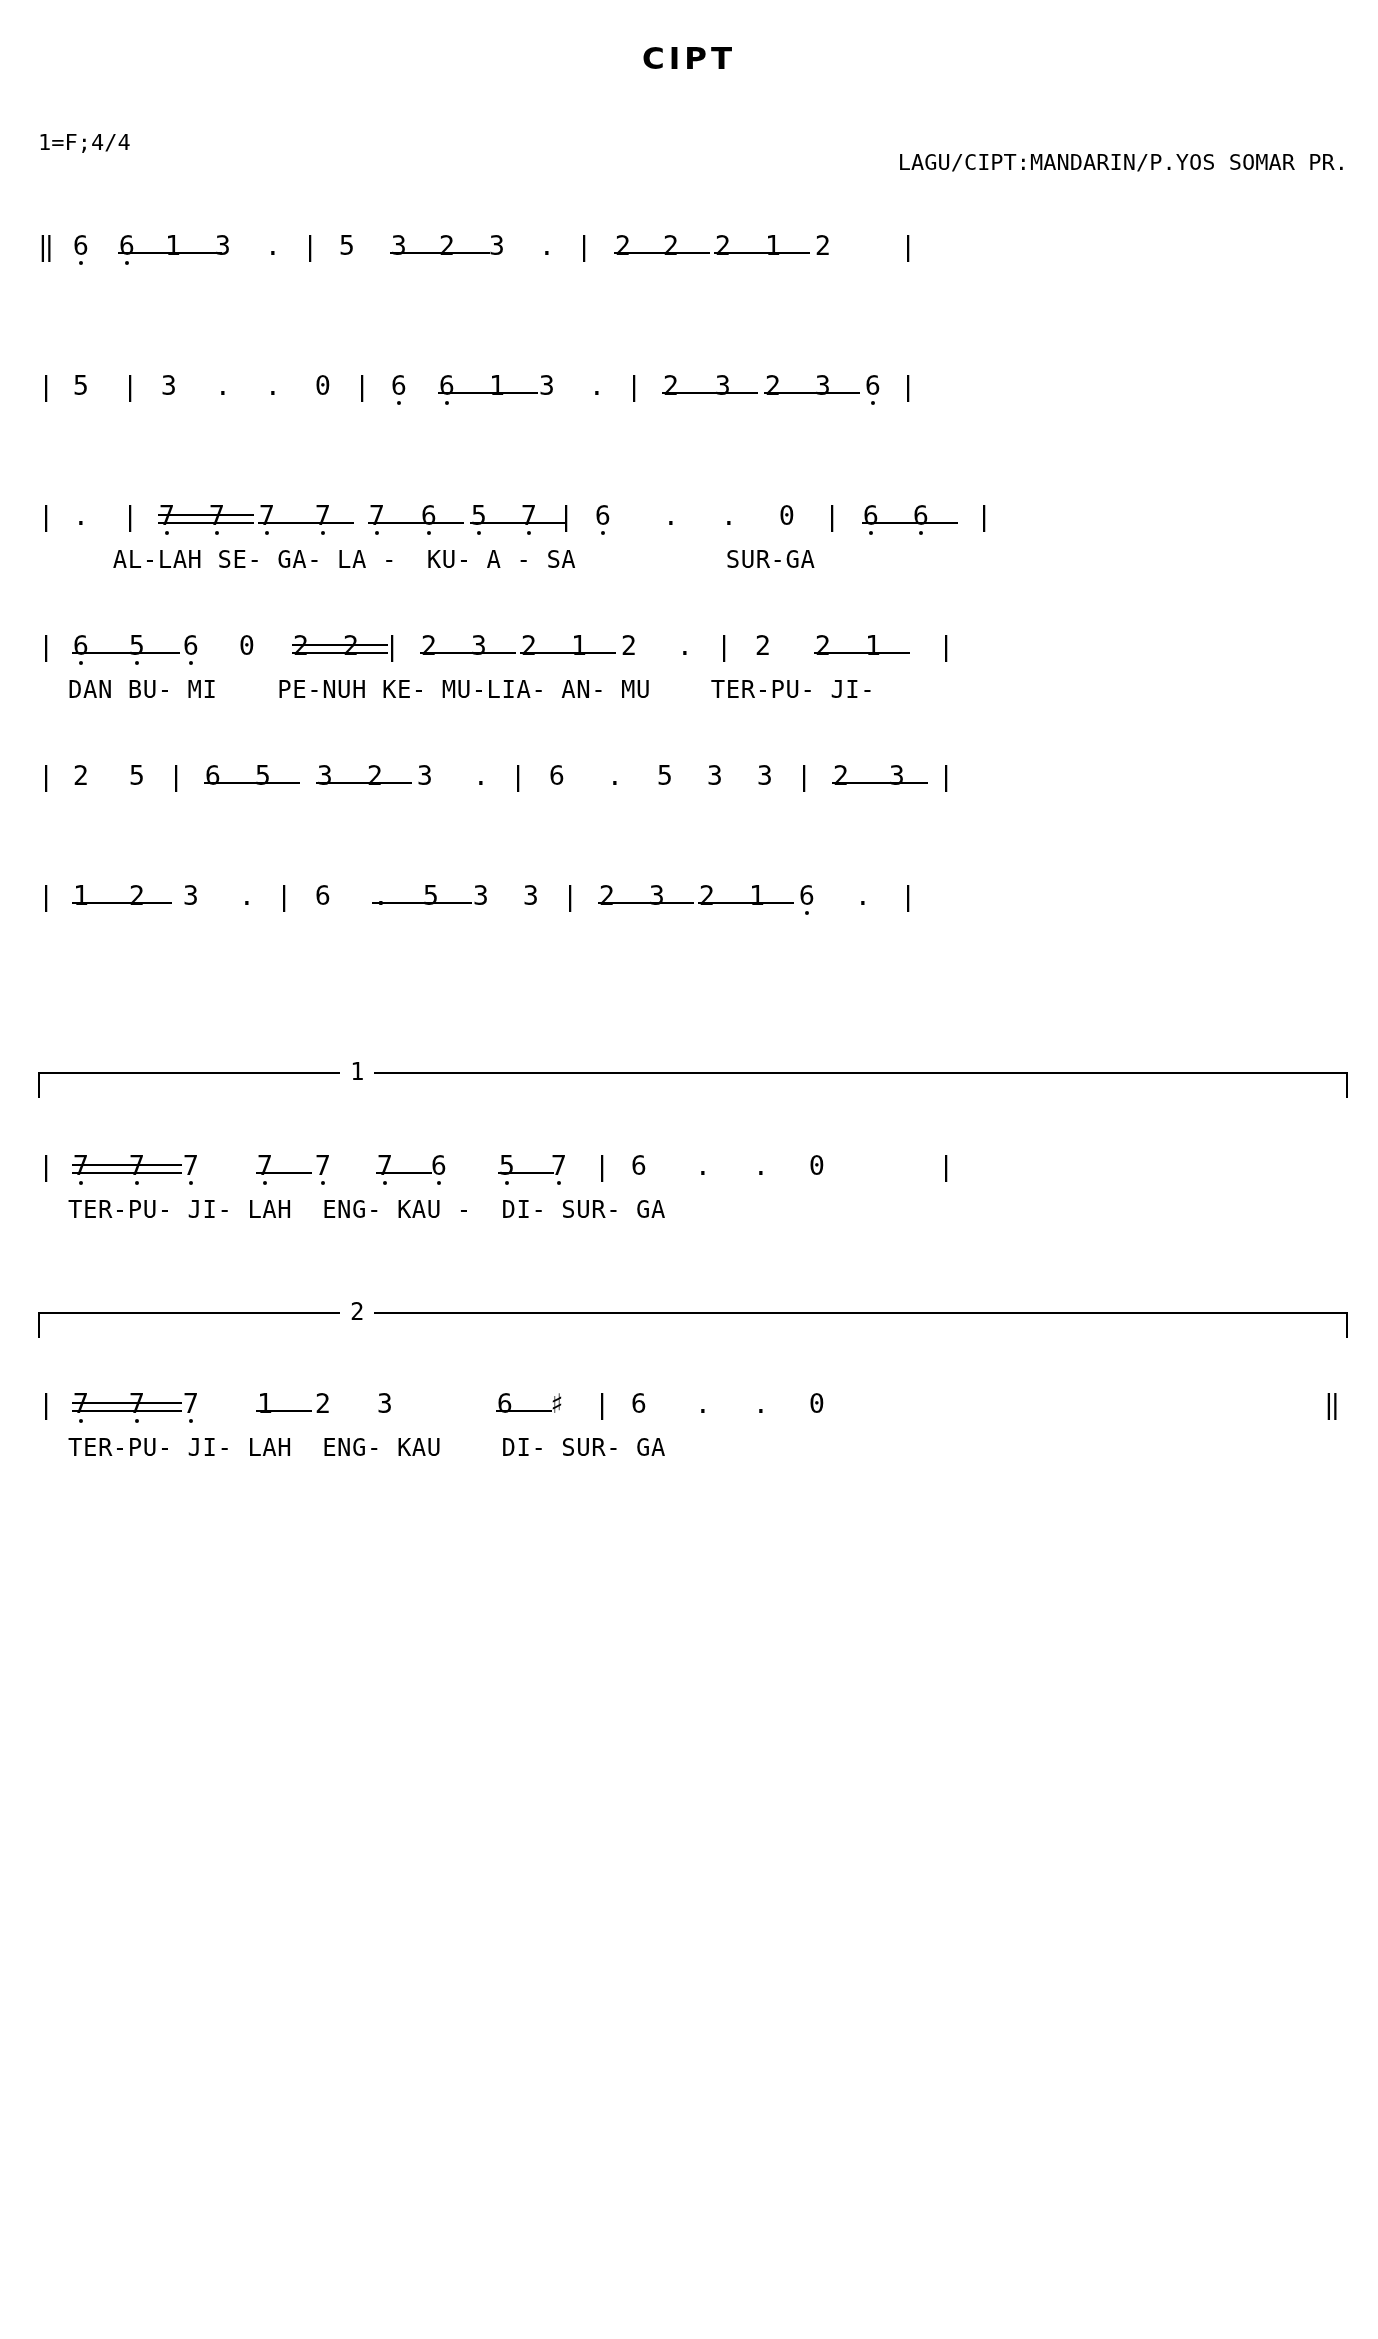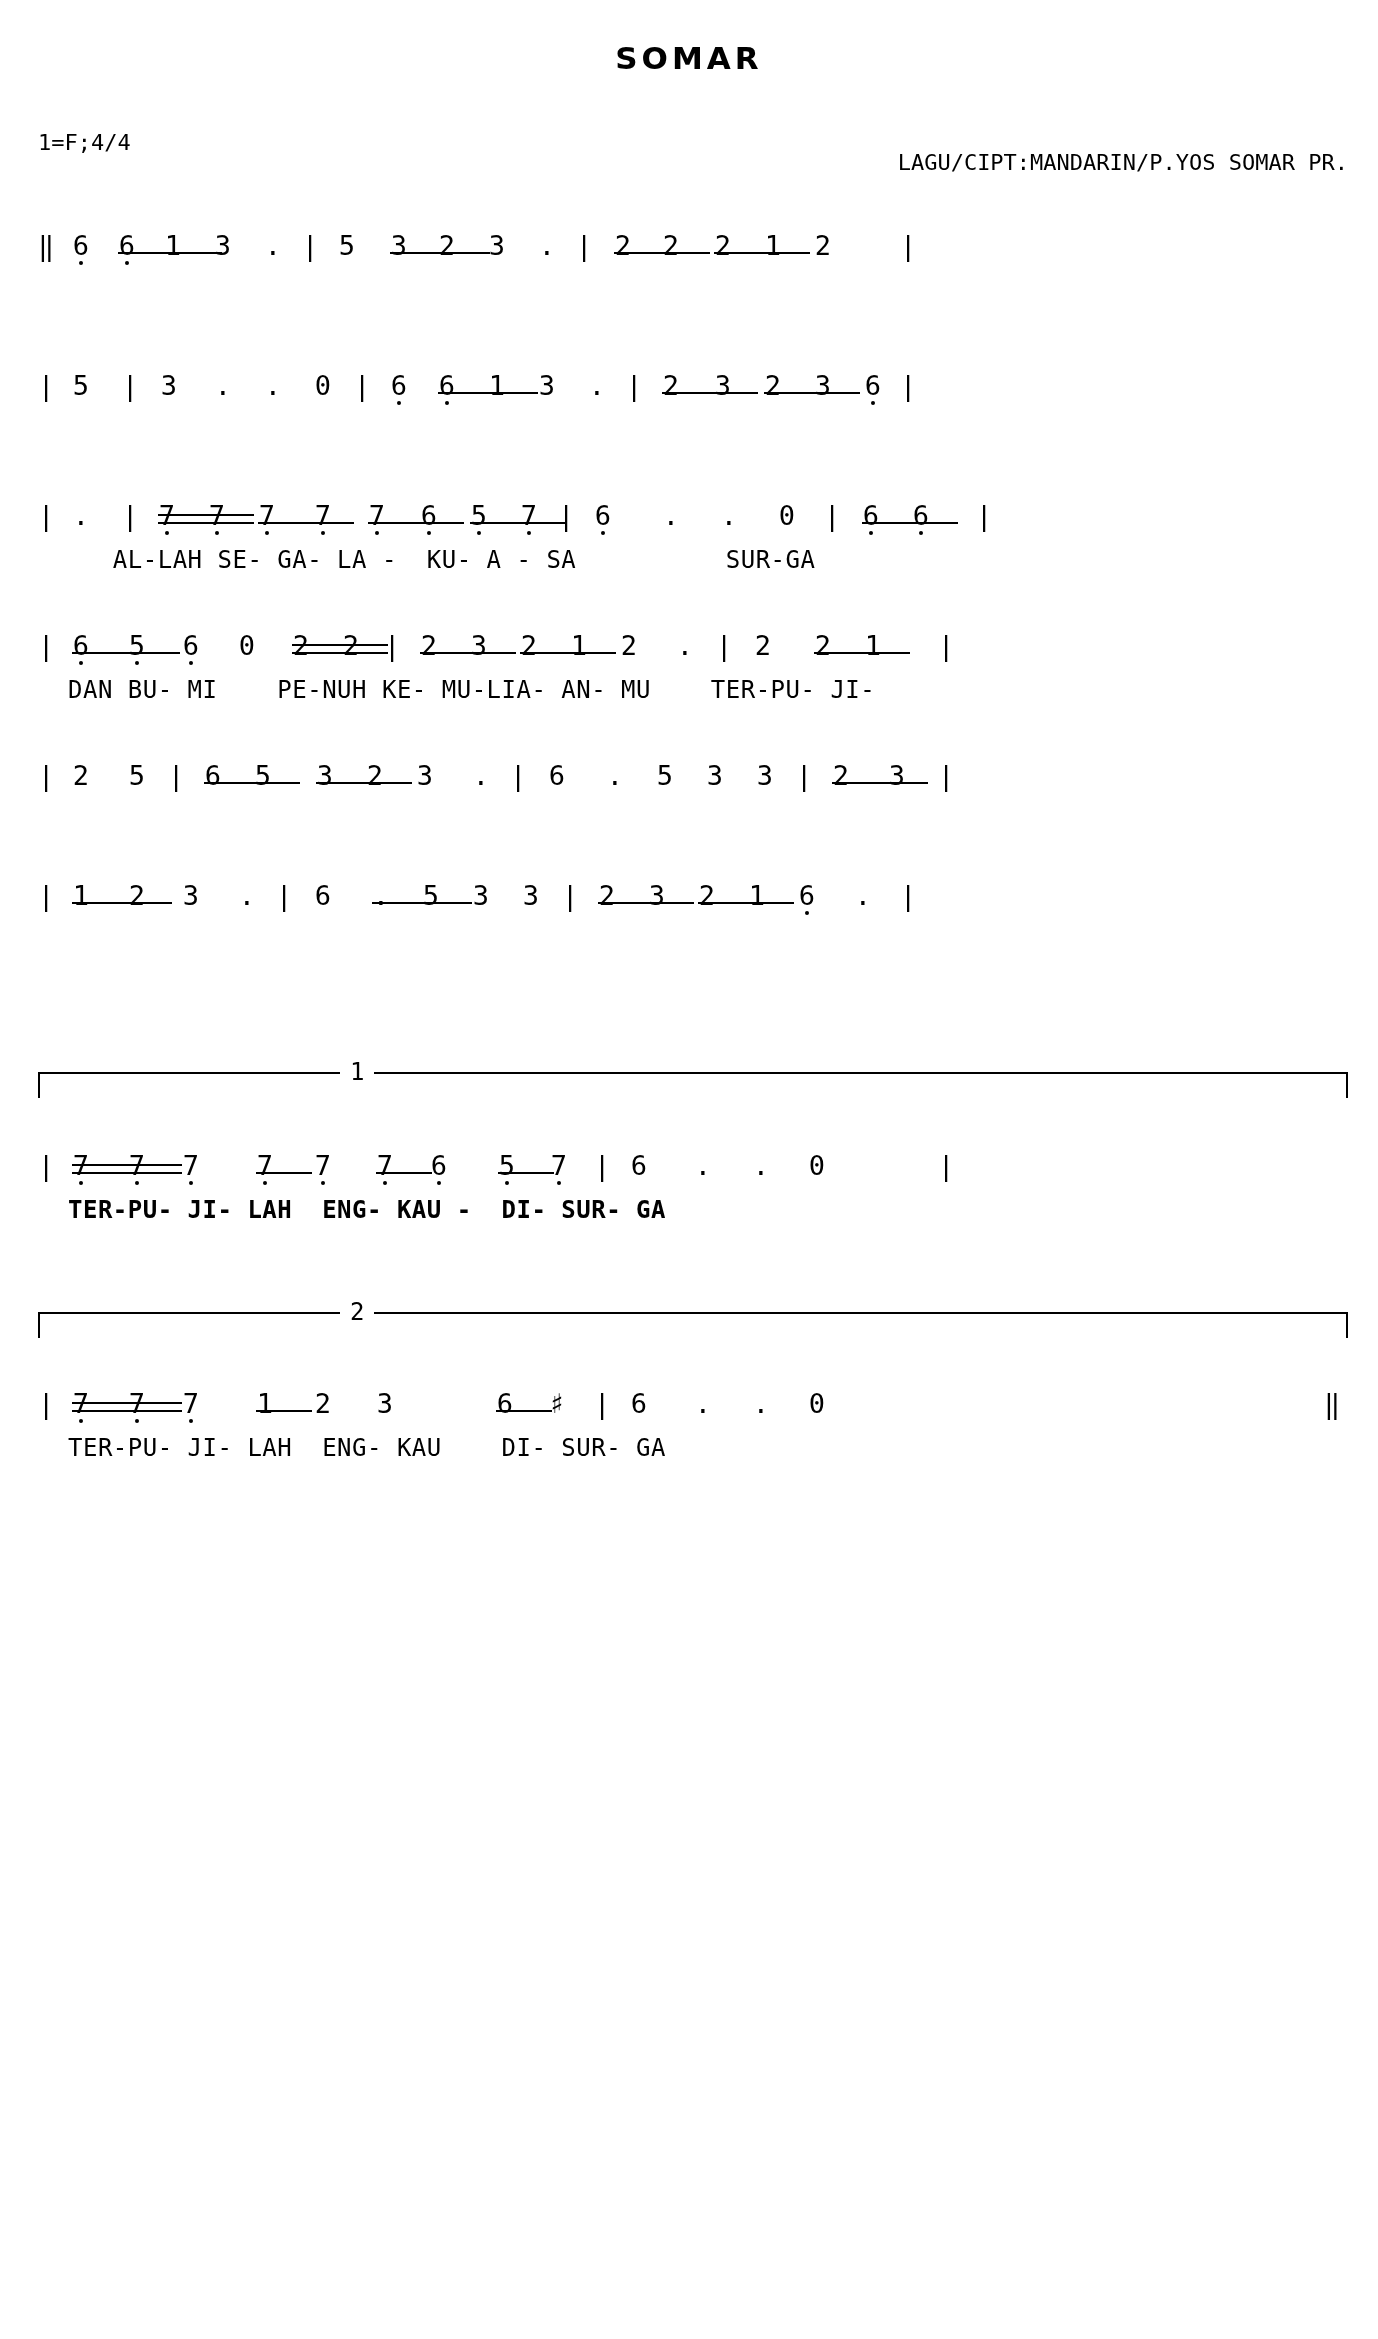--- a/index.html
+++ b/index.html
@@ -132,21 +132,21 @@
   .sharp {
     position: relative;
     font-family: "DejaVu Sans", sans-serif;
   }
 </style>
 </head>
 <body>
 
 <div class="page">
 
-  <div class="title">SOMAR</div>
+  <div class="title">CIPT</div>
   <div class="meta-left">1=F;4/4</div>
   <div class="meta-right">LAGU/CIPT:MANDARIN/P.YOS SOMAR PR.</div>
 
   <div class="system" style="top:230px;">
     <div class="noterow">
       <span class="bar" style="left:0px;">‖</span>
       <span class="n" style="left:30px;"><span class="g dotlow">6</span></span>
       <span class="n" style="left:76px;"><span class="g dotlow">6</span></span>
       <span class="n" style="left:122px;"><span class="g">1</span></span>
       <span class="n" style="left:172px;"><span class="g">3</span></span>
@@ -343,21 +343,21 @@
       <span class="beam1" style="left:338px;top:22px;width:56px;"></span>
       <span class="beam1" style="left:460px;top:22px;width:56px;"></span>
       <span class="bar" style="left:556px;">|</span>
       <span class="n" style="left:588px;"><span class="g">6</span></span>
       <span class="n" style="left:652px;"><span class="g">.</span></span>
       <span class="n" style="left:710px;"><span class="g">.</span></span>
       <span class="n" style="left:766px;"><span class="g">0</span></span>
       <span class="bar" style="left:900px;">|</span>
     </div>
     <div class="lyricrow">
-      <span class="ly" style="left:30px;font-weight:bold;">TER-PU- JI- LAH  ENG- KAU -  DI- SUR- GA</span>
+      <span class="ly" style="left:30px;">TER-PU- JI- LAH  ENG- KAU -  DI- SUR- GA</span>
     </div>
   </div>
 
   <div class="volta" style="top:1312px;">
     <span class="vnum">2</span>
   </div>
   <div class="system" style="top:1388px;">
     <div class="noterow">
       <span class="bar" style="left:0px;">|</span>
       <span class="n" style="left:30px;"><span class="g dotlow">7</span></span>

